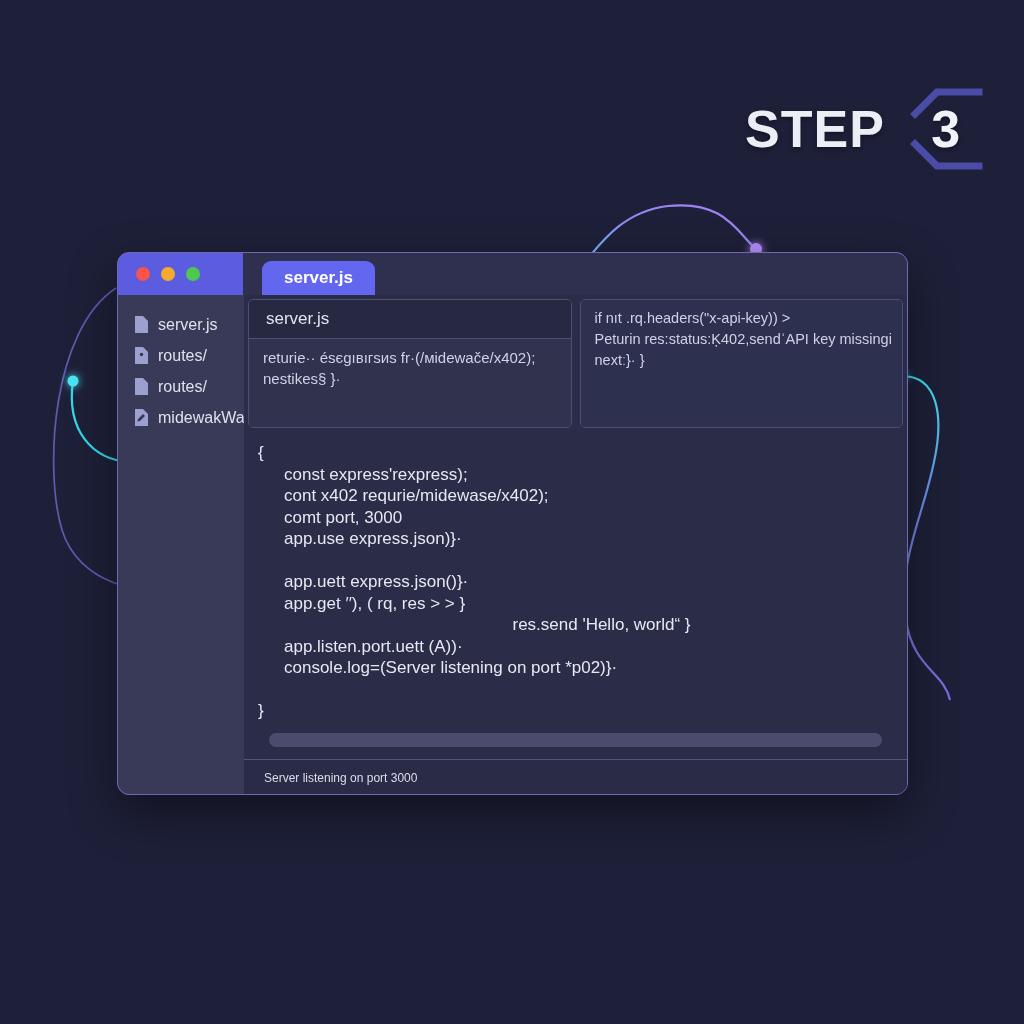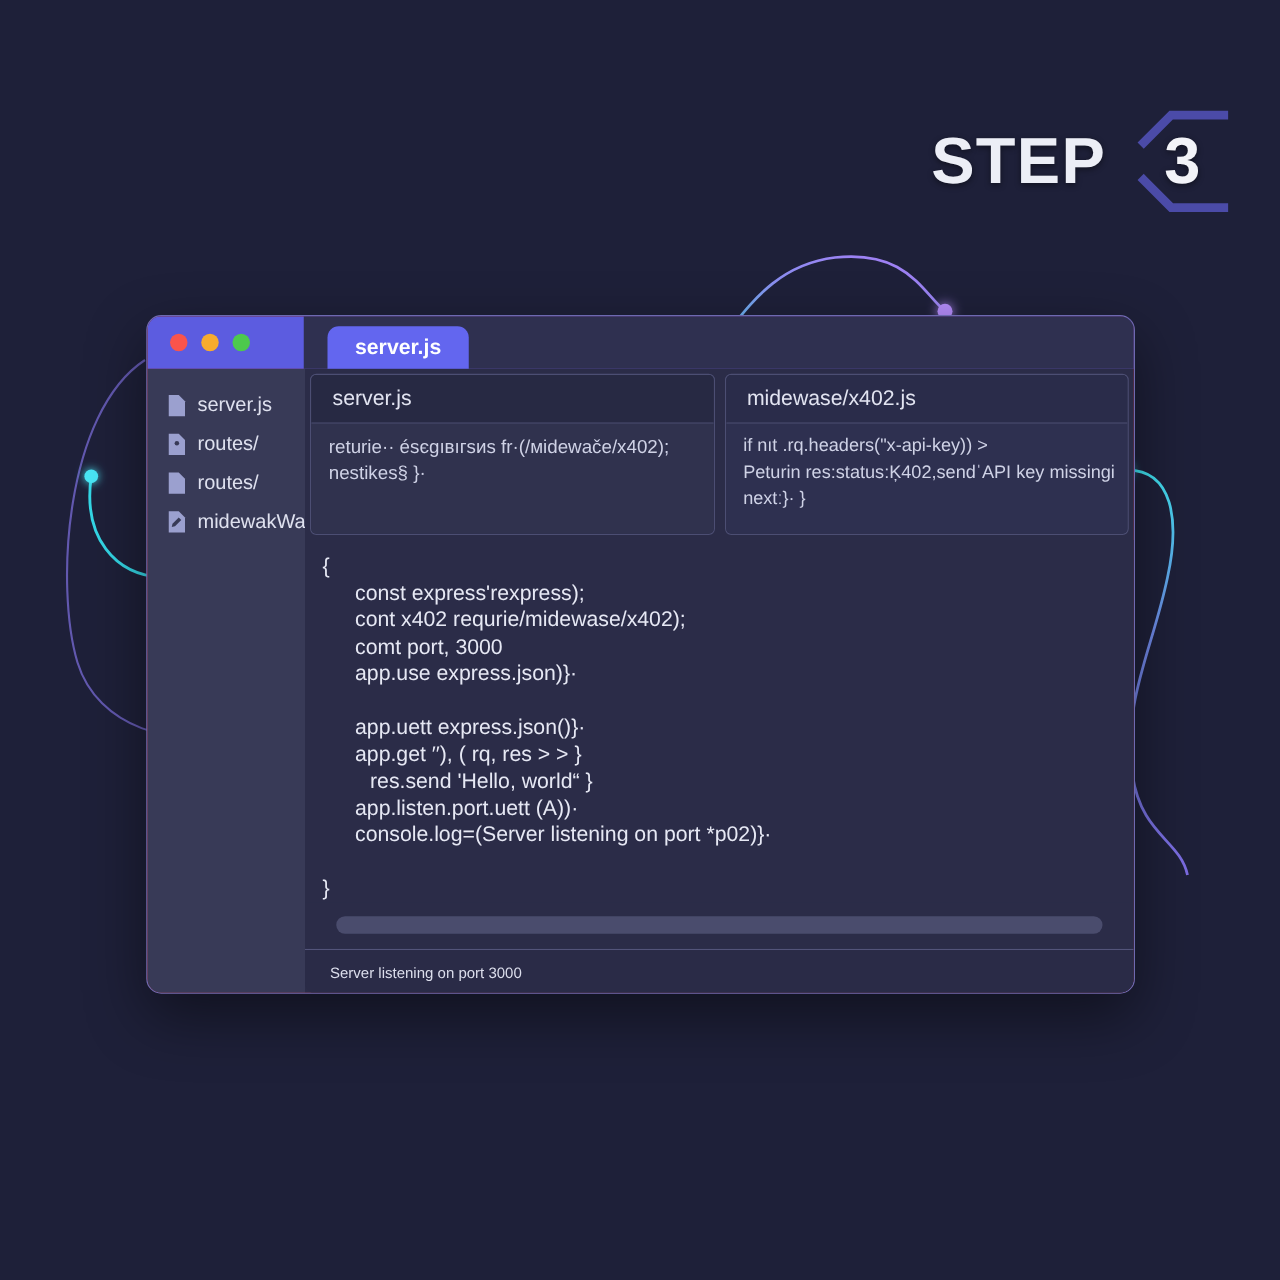--- a/index.html
+++ b/index.html
@@ -30,21 +30,21 @@
   .step-num {
     font-size:52px; font-weight:bold; color:#f2f3f8; position:relative; z-index:2;
     text-shadow:0 2px 5px rgba(0,0,0,.45);
   }
 
   
   .window {
     position:absolute; left:117px; top:252px; width:791px; height:543px;
     border:1px solid #6d6ab0;
     border-radius:12px;
-    background:#7f1d1d;
+    background:#8b5cf6;
     overflow:hidden;
     box-shadow:0 18px 48px rgba(0,0,0,.45);
   }
   .titlebar {
     height:42px; background:#5c5ce0;
     display:flex; align-items:center;
     position:relative;
   }
   .dots { display:flex; gap:11px; padding-left:18px; width:125px; }
   .dot { width:14px; height:14px; border-radius:50%; }
@@ -90,21 +90,21 @@
   .pane.right .pane-head { background:#2a2c4a; }
   .pane.right .pane-code { background:#2e3050; }
   .pane.right .ln { font-size:14.5px; }
 
   .main-code { flex:1; padding:10px 0 0 14px; background:#2b2c48; position:relative; }
   .main-code .cl {
     color:#e6e8f4; font-size:17px; line-height:21.5px; white-space:nowrap;
     min-height:21.5px;
   }
   .main-code .cl.ind { padding-left:26px; }
-  .main-code .cl.ind2 { padding-left:38px; }
+  .main-code .cl.ind2 { padding-left:38px;text-align:center; }
 
   .scroll-area { height:40px; background:#2b2c48; display:flex; align-items:center; padding:0 25px; }
   .scrollbar { height:14px; width:100%; background:#4a4c6d; border-radius:8px; }
 
   .statusbar {
     height:40px; border-top:1px solid #53547a; background:#2a2b47;
     display:flex; align-items:center; padding-left:20px;
     color:#dcdeec; font-size:12px;
     border-radius:0 0 11px 11px;
   }
@@ -231,21 +231,20 @@
 
           <div class="pane left">
             <div class="pane-head">server.js</div>
             <div class="pane-code">
               <div class="ln">returie·· éѕєɡıвıгѕиѕ fr·(/мidewače/x402);</div>
               <div class="ln">nestikes§ }·</div>
             </div>
           </div>
 
           <div class="pane right">
-            <div class="pane-head">midewase/x402.js</div>
             <div class="pane-code">
               <div class="ln">if nıt .rq.headers("x-api-key))  &gt;</div>
               <div class="ln">Peturin res:status:Ķ402,sendˈAPI key missingi</div>
               <div class="ln">nextː}· }</div>
             </div>
           </div>
 
         </div>
 
         <div class="main-code">

